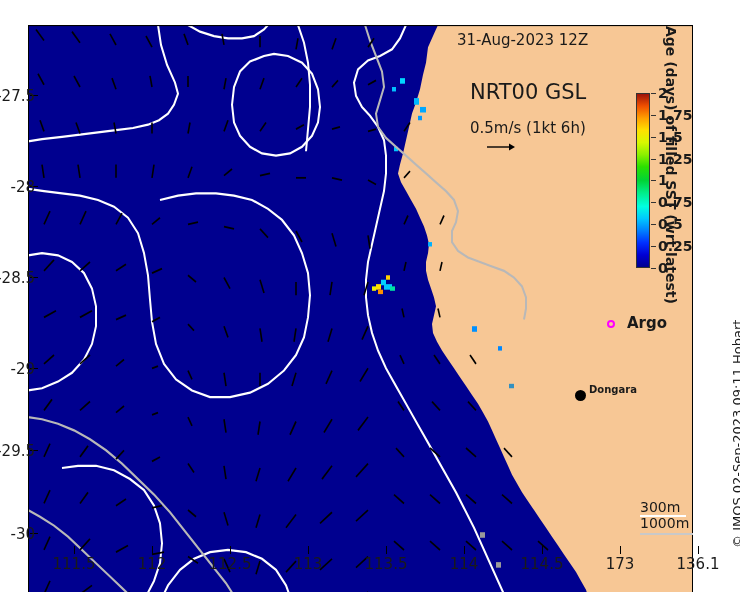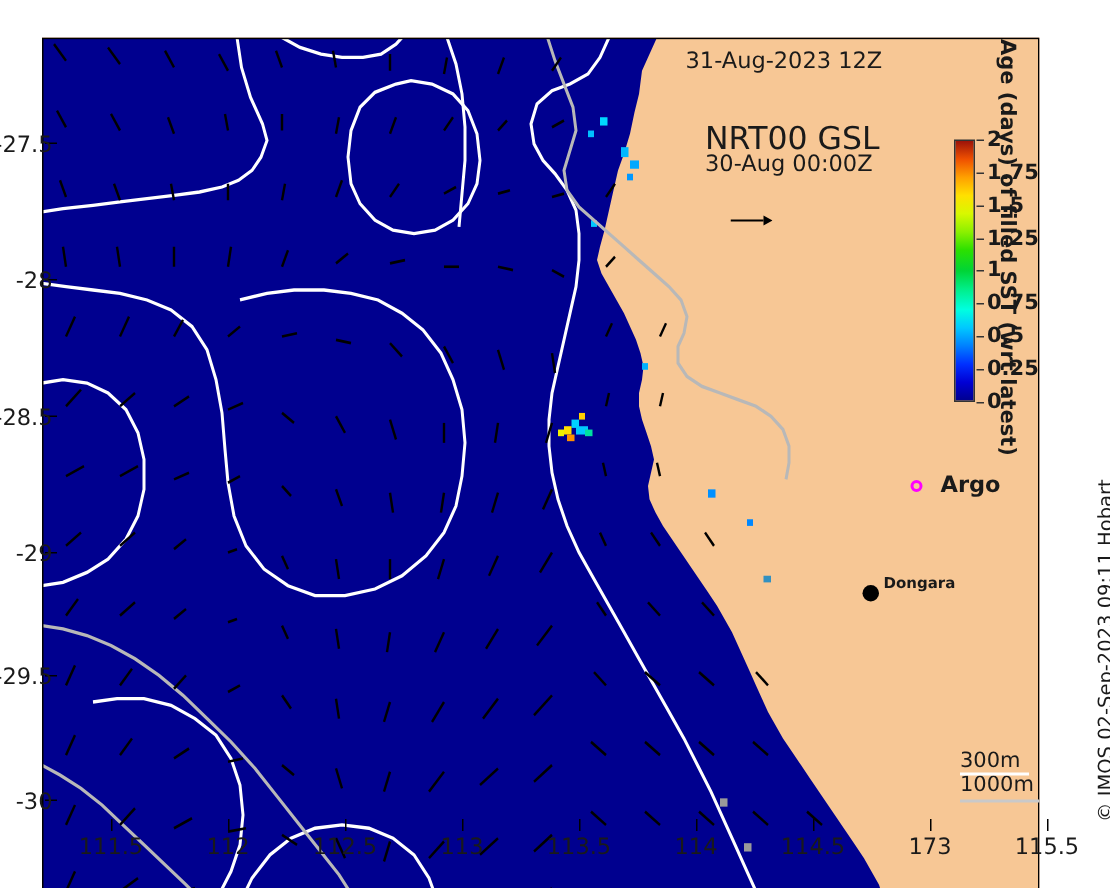--- a/index.html
+++ b/index.html
@@ -334,21 +334,21 @@
         <path d="M 484,474 L 474,466"></path>
         <path d="M 520,474 L 510,466"></path>
       </g>
     </g>
     <rect x="0" y="0" width="665" height="521" fill="none" stroke="#000000" stroke-width="2"></rect>
   </svg>
 
   <div class="ann" id="date-stamp" style="left:429px;top:6px;">31-Aug-2023 12Z</div>
 
   <div class="ann" id="model-line1" style="left:442px;top:55px;">NRT00 GSL</div>
-  <div class="ann" id="model-line2" style="left:442px;top:75px;">30-Aug 00:00Z</div>
+  <div class="ann" id="model-line3" style="left:442px;top:94px;">0.5m/s (1kt 6h)</div>
 
   <svg id="ref-arrow" style="left:459px;top:117px;" viewBox="0 0 28 10">
     <line x1="0" y1="5" x2="22" y2="5" stroke="#000" stroke-width="1.4"></line>
     <path d="M 22,1.6 L 28,5 L 22,8.4 Z" fill="#000"></path>
   </svg>
 
   <div id="argo-legend-marker" style="left:579px;top:295px;"></div>
   <div class="ann" id="argo-legend-label" style="left:599px;top:289px;">Argo</div>
 
   <div id="dongara-dot" style="left:547px;top:365px;"></div>
@@ -386,21 +386,21 @@
   <div class="xtick" style="left:268px;">113</div>
   <div class="xtickmark" style="left:386px;"></div>
   <div class="xtick" style="left:346px;">113.5</div>
   <div class="xtickmark" style="left:464px;"></div>
   <div class="xtick" style="left:424px;">114</div>
   <div class="xtickmark" style="left:542px;"></div>
   <div class="xtick" style="left:502px;">114.5</div>
   <div class="xtickmark" style="left:620px;"></div>
   <div class="xtick" style="left:580px;">173</div>
   <div class="xtickmark" style="left:698px;"></div>
-  <div class="xtick" style="left:658px;">115.5</div>
+  <div class="xtick" style="left:658px;">136.1</div>
 </div>
 
 <div id="colorbar-wrap">
   <div id="colorbar"></div>
 </div>
 <div>
   <div class="cb-tick" style="top:93px;"></div>
   <div class="cb-label" style="top:85px;">2</div>
   <div class="cb-tick" style="top:115px;"></div>
   <div class="cb-label" style="top:107px;">1.75</div>

